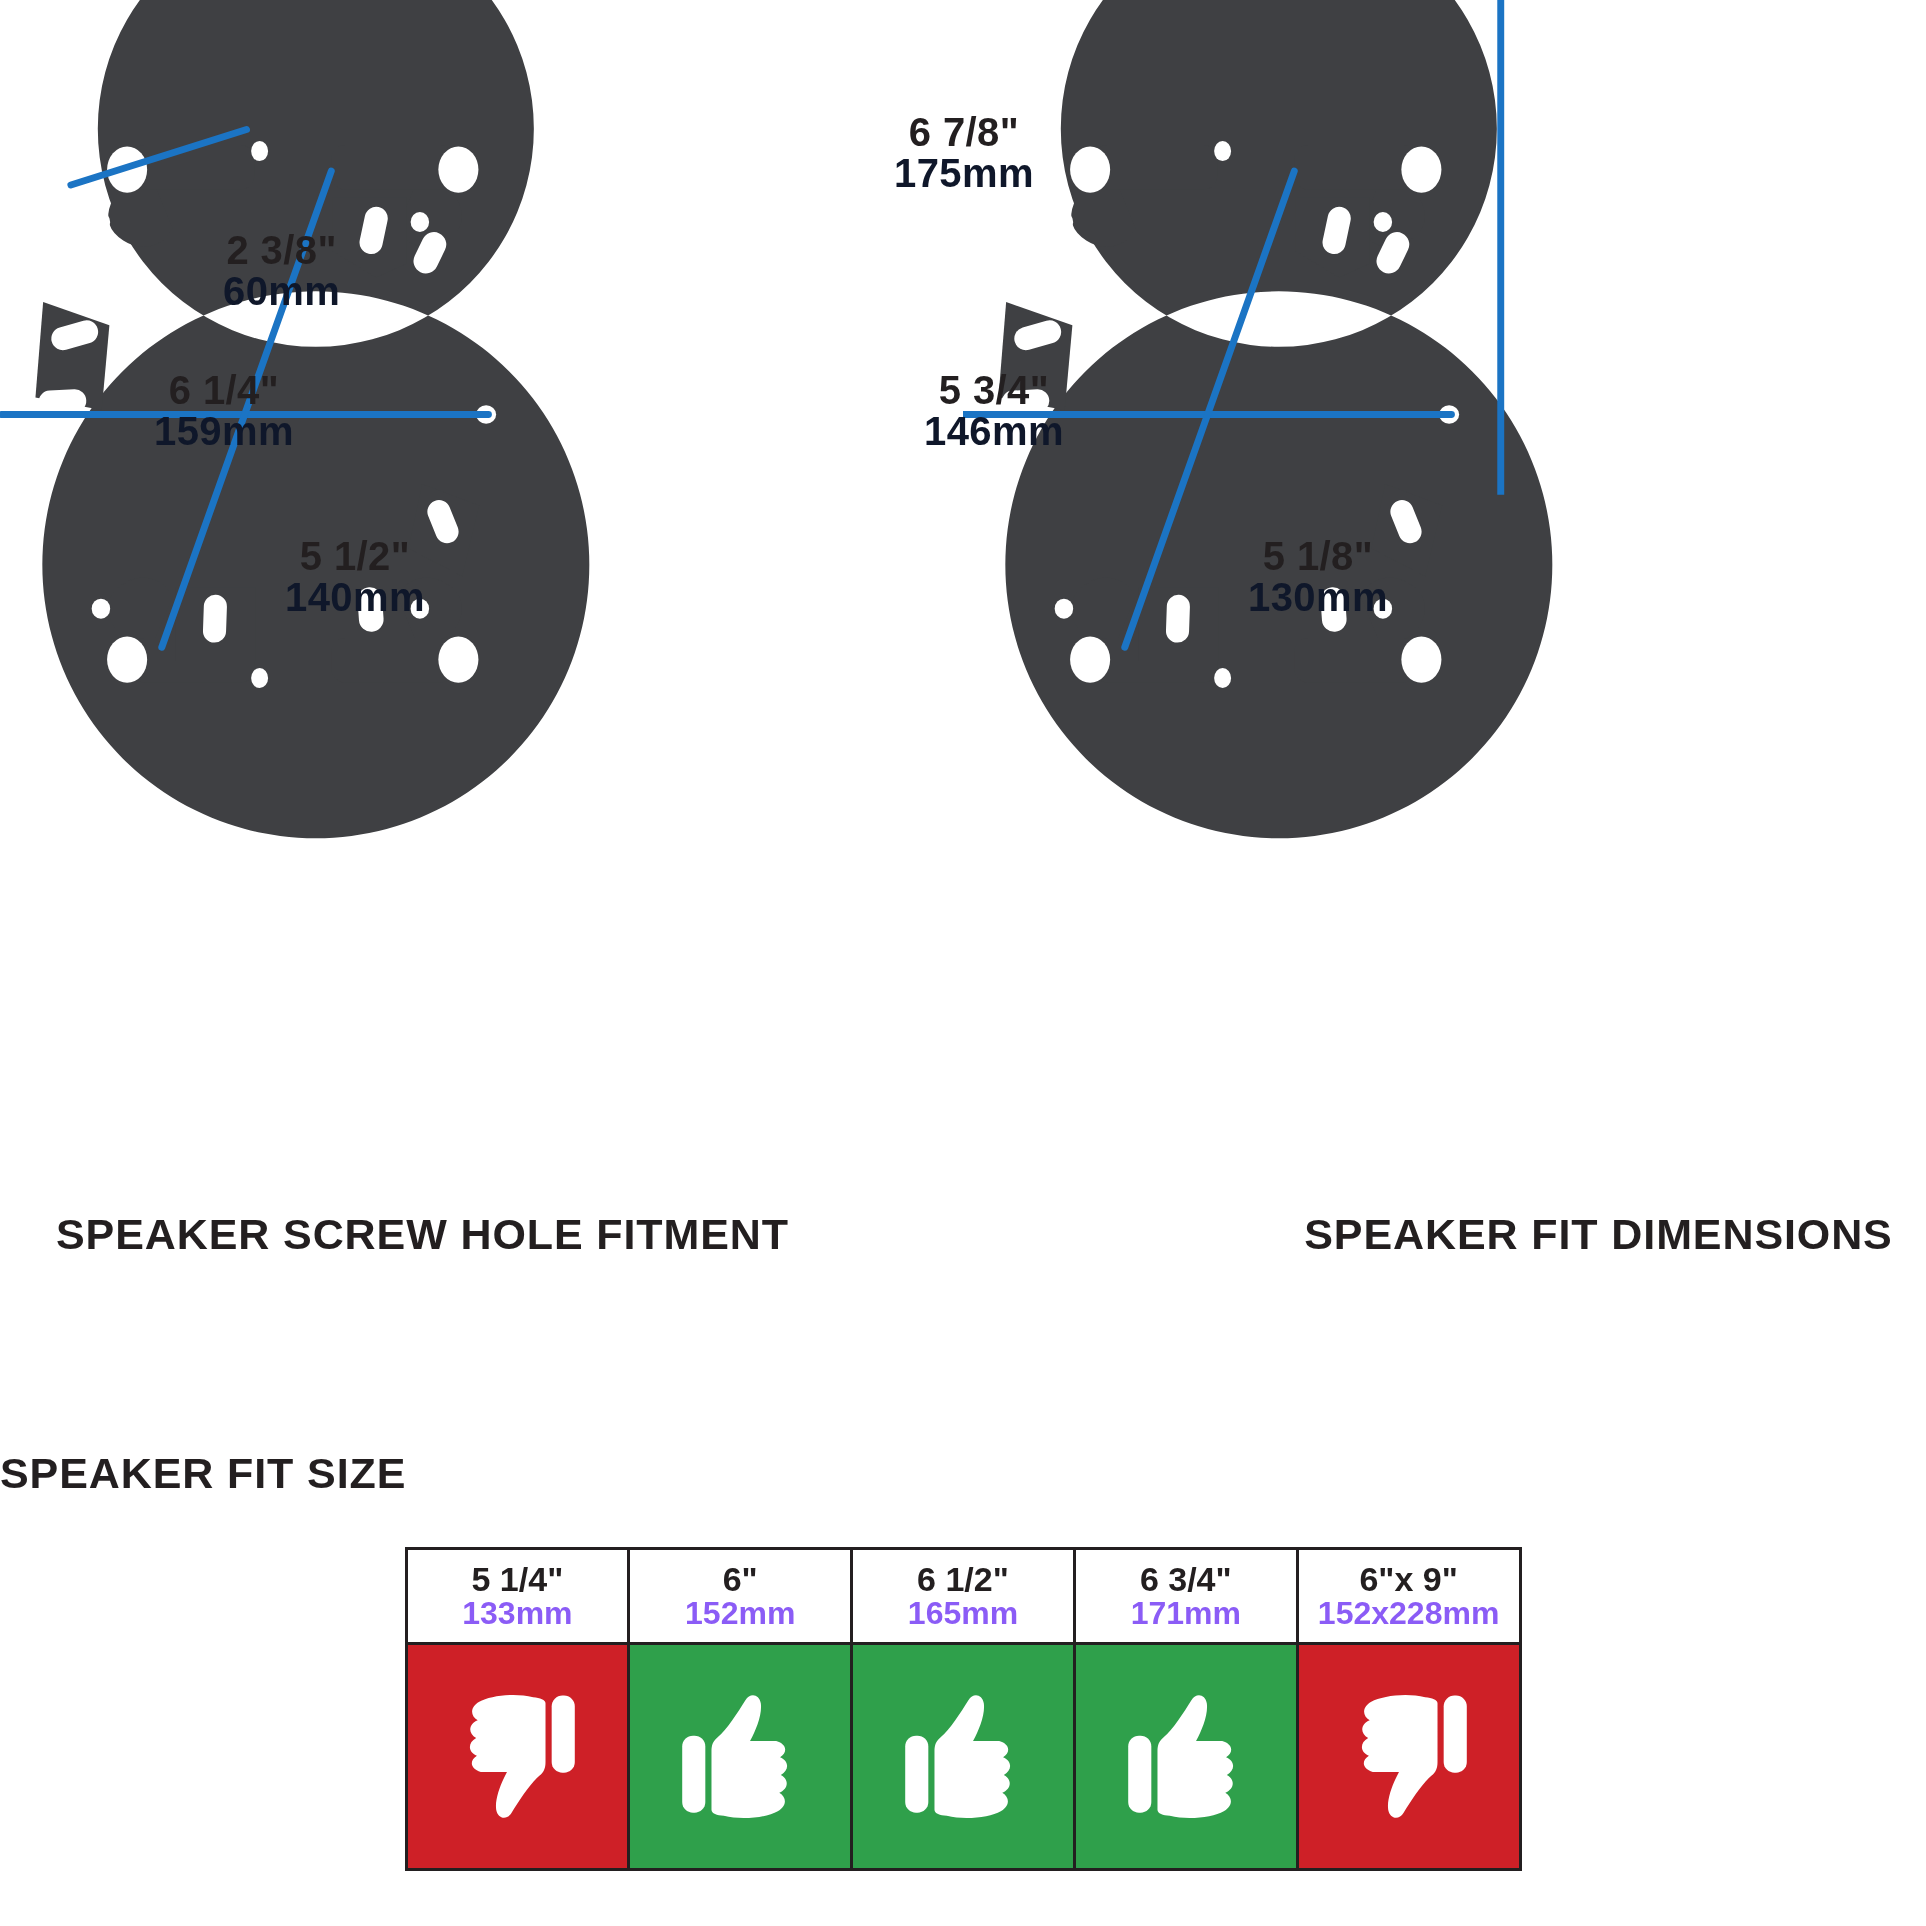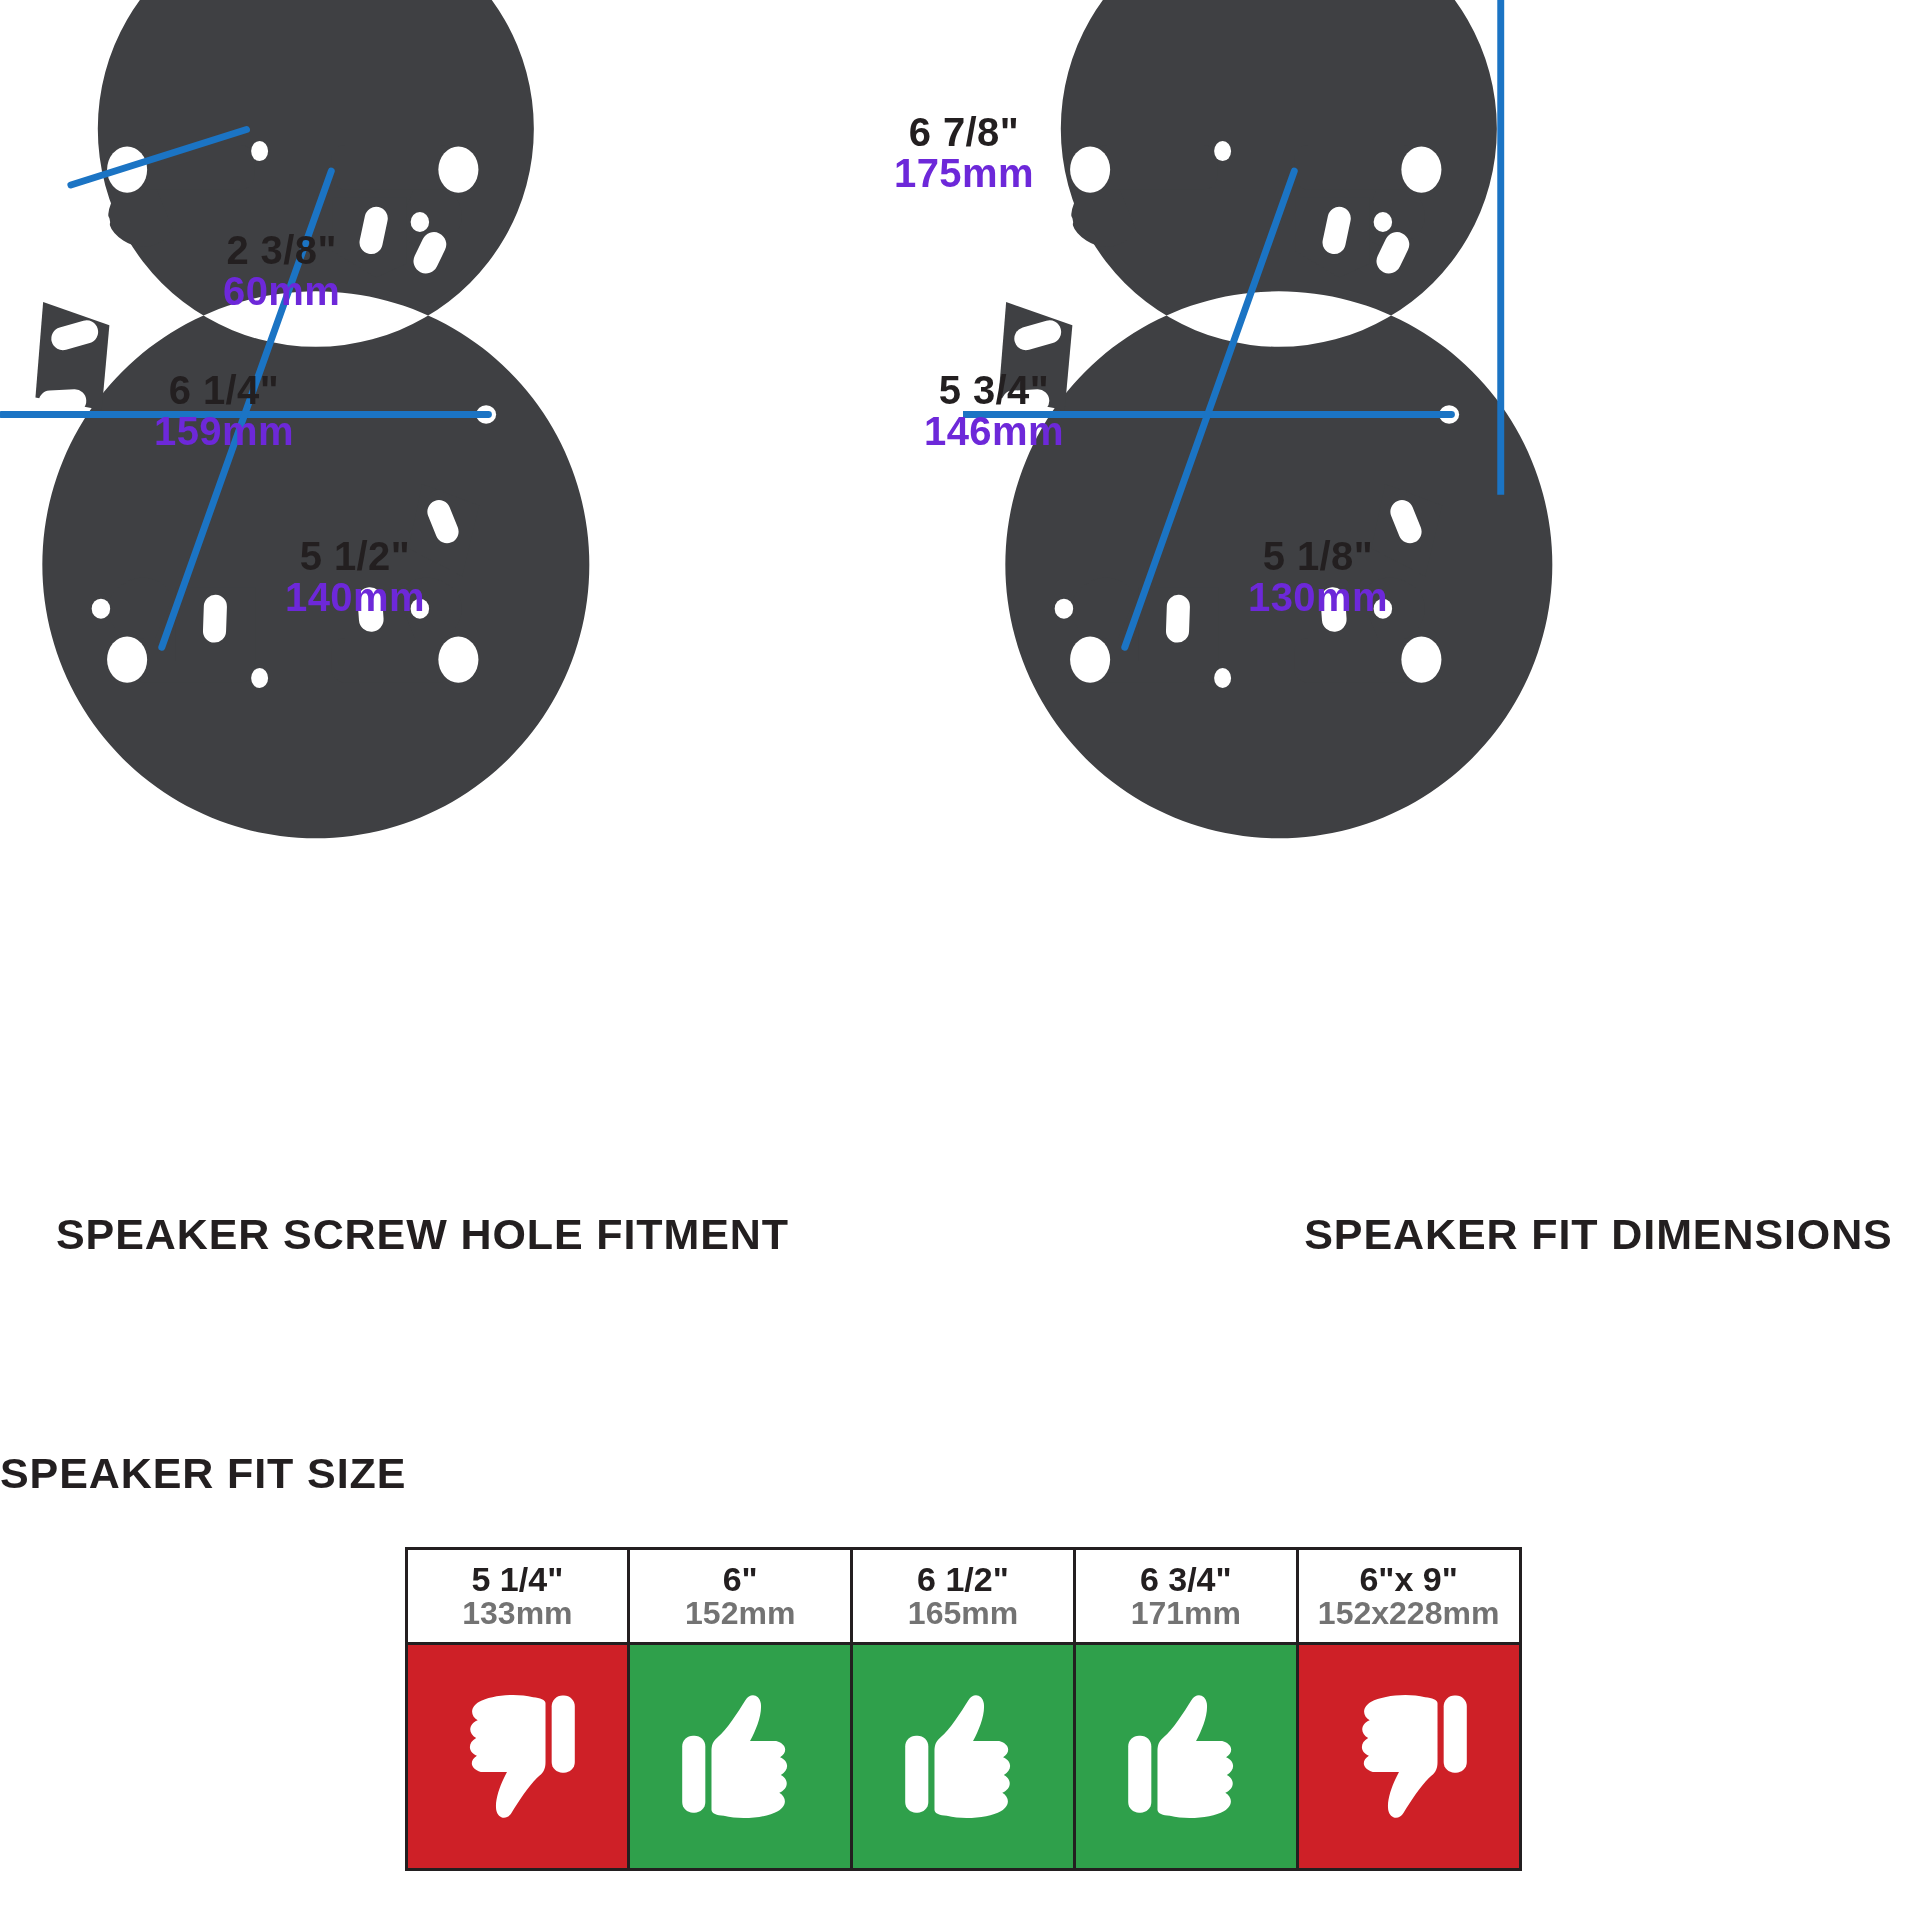--- a/index.html
+++ b/index.html
@@ -63,21 +63,21 @@
     display: block;
     font-size: 40px;
     font-weight: 700;
     color: #231f20;
     letter-spacing: 0.4px;
   }
   .dim-label .met {
     display: block;
     font-size: 40px;
     font-weight: 700;
-    color: #6d28d9;
+    color: #0f172a;
     letter-spacing: 0.4px;
   }
 
   
   #fit-size-section {
     position: absolute;
     left: 0;
     top: 1449px;
     width: 1926px;
   }
@@ -109,21 +109,21 @@
   #fit-table th .imp {
     display: block;
     font-size: 34px;
     font-weight: 700;
     color: #231f20;
   }
   #fit-table th .met {
     display: block;
     font-size: 32px;
     font-weight: 700;
-    color: #737373;
+    color: #8b5cf6;
   }
   #fit-table td {
     height: 223px;
   }
   td.cell-fit    { background: #2fa04b; }
   td.cell-nofit  { background: #ce2027; }
 
   .thumb-wrap {
     width: 100%;
     height: 100%;

